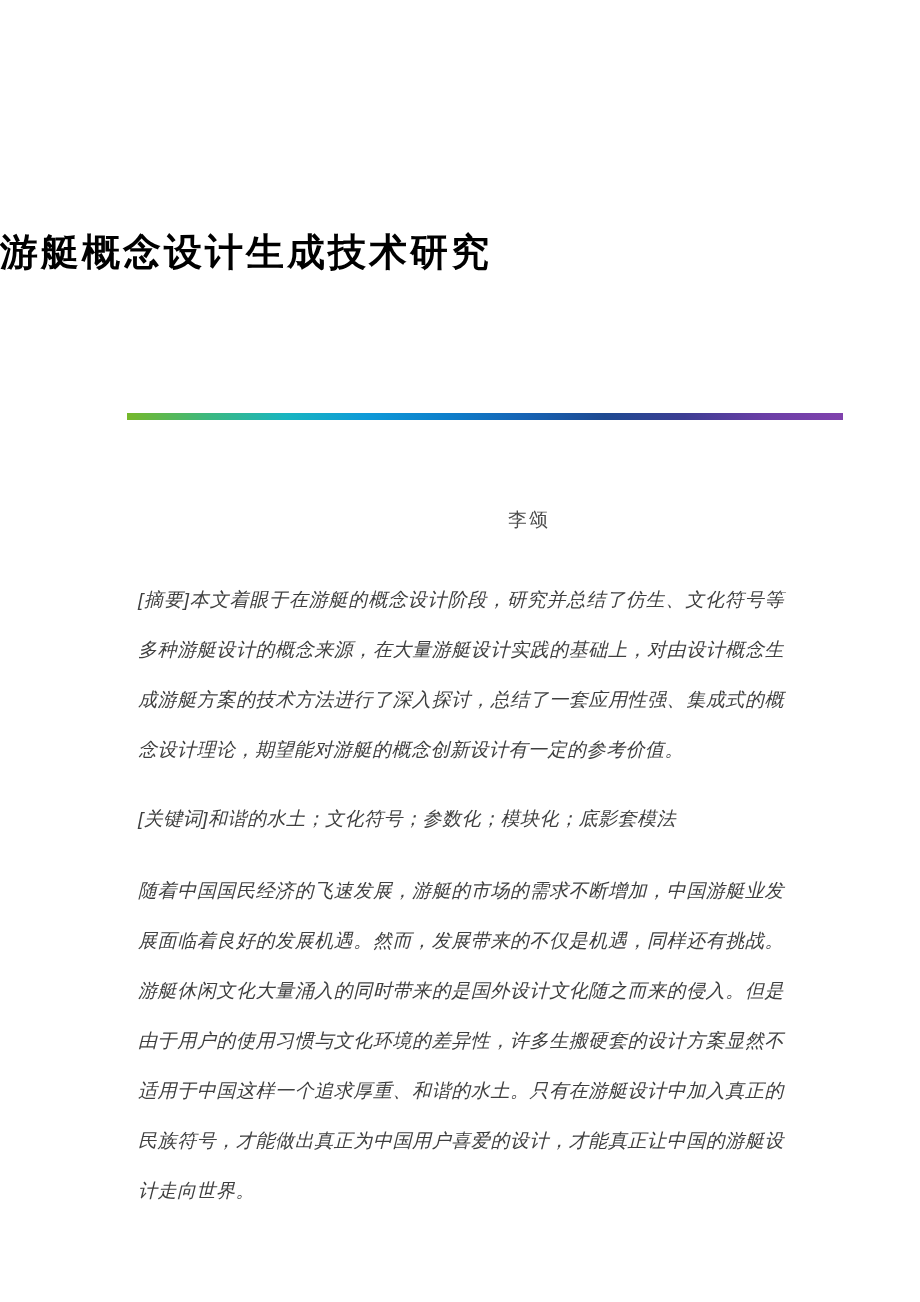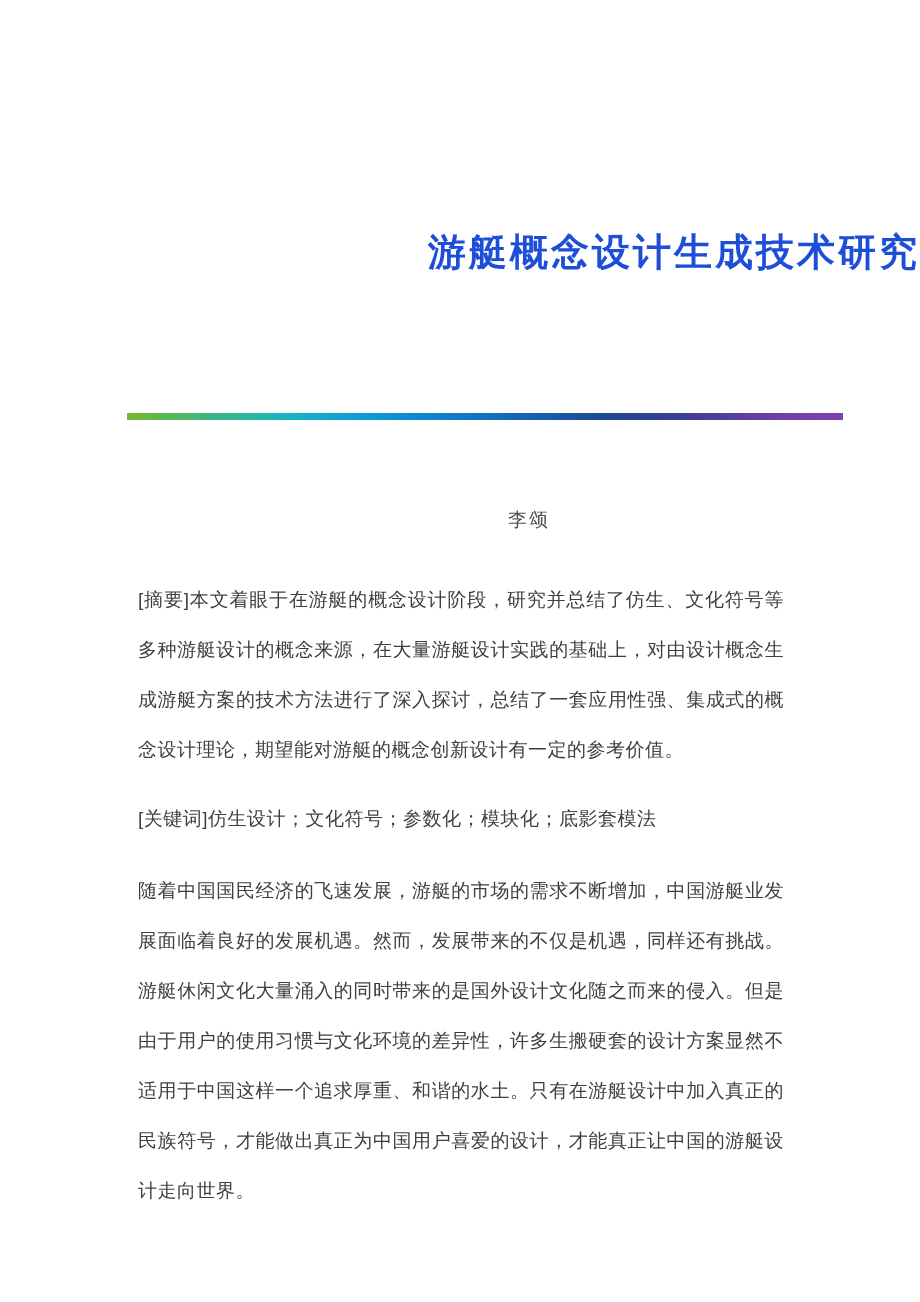--- a/index.html
+++ b/index.html
@@ -11,26 +11,26 @@
     position: relative;
     width: 920px;
     height: 1302px;
     background: #ffffff;
     overflow: hidden;
     font-family: "Liberation Sans", sans-serif;
   }
   .doc-title {
     margin: 0;
     padding-top: 230px;
-    text-align: right;
+    text-align: left;
     font-size: 38px;
     line-height: 44px;
     font-weight: bold;
     letter-spacing: 3px;
-    color: #1d4ed8;
+    color: #000000;
   }
   .divider-bar {
     margin-top: 139px;
     margin-left: 127px;
     width: 716px;
     height: 7px;
     
     background: linear-gradient(to right, #76b82a, #0f9ad8, #7b3fa9);
   }
   .author {
@@ -44,35 +44,36 @@
   }
   .para {
     margin-left: 138px;
     width: 646px;
     font-size: 19px;
     line-height: 50px;
     color: #3f3f3f;
     text-align: justify;
     text-justify: inter-ideograph;
     letter-spacing: 0.5px;
+    font-style: italic;
   }
   .para-abstract { margin-top: 44px; }
   .para-keywords { margin-top: 4px; }
   .para-body     { margin-top: 22px; }
 </style>
 </head>
 <body>
 
 <div class="page">
 
   <h1 class="doc-title">游艇概念设计生成技术研究</h1>
 
   <div class="divider-bar" style="background: linear-gradient(to right, rgb(118, 184, 42), rgb(60, 184, 126), rgb(24, 181, 192), rgb(14, 154, 216), rgb(13, 127, 203), rgb(22, 99, 180), rgb(29, 73, 145), rgb(60, 61, 147), rgb(106, 62, 166), rgb(128, 66, 173));"></div>
 
   <div class="author">李颂</div>
 
   <p class="para para-abstract">[摘要]本文着眼于在游艇的概念设计阶段，研究并总结了仿生、文化符号等多种游艇设计的概念来源，在大量游艇设计实践的基础上，对由设计概念生成游艇方案的技术方法进行了深入探讨，总结了一套应用性强、集成式的概念设计理论，期望能对游艇的概念创新设计有一定的参考价值。</p>
 
-  <p class="para para-keywords">[关键词]仿生设计；文化符号；参数化；模块化；底影套模法</p>
+  <p class="para para-keywords">[关键词]和谐的水土；文化符号；参数化；模块化；底影套模法</p>
 
   <p class="para para-body">随着中国国民经济的飞速发展，游艇的市场的需求不断增加，中国游艇业发展面临着良好的发展机遇。然而，发展带来的不仅是机遇，同样还有挑战。游艇休闲文化大量涌入的同时带来的是国外设计文化随之而来的侵入。但是由于用户的使用习惯与文化环境的差异性，许多生搬硬套的设计方案显然不适用于中国这样一个追求厚重、和谐的水土。只有在游艇设计中加入真正的民族符号，才能做出真正为中国用户喜爱的设计，才能真正让中国的游艇设计走向世界。</p>
 
 </div>
 
 </body></html>

